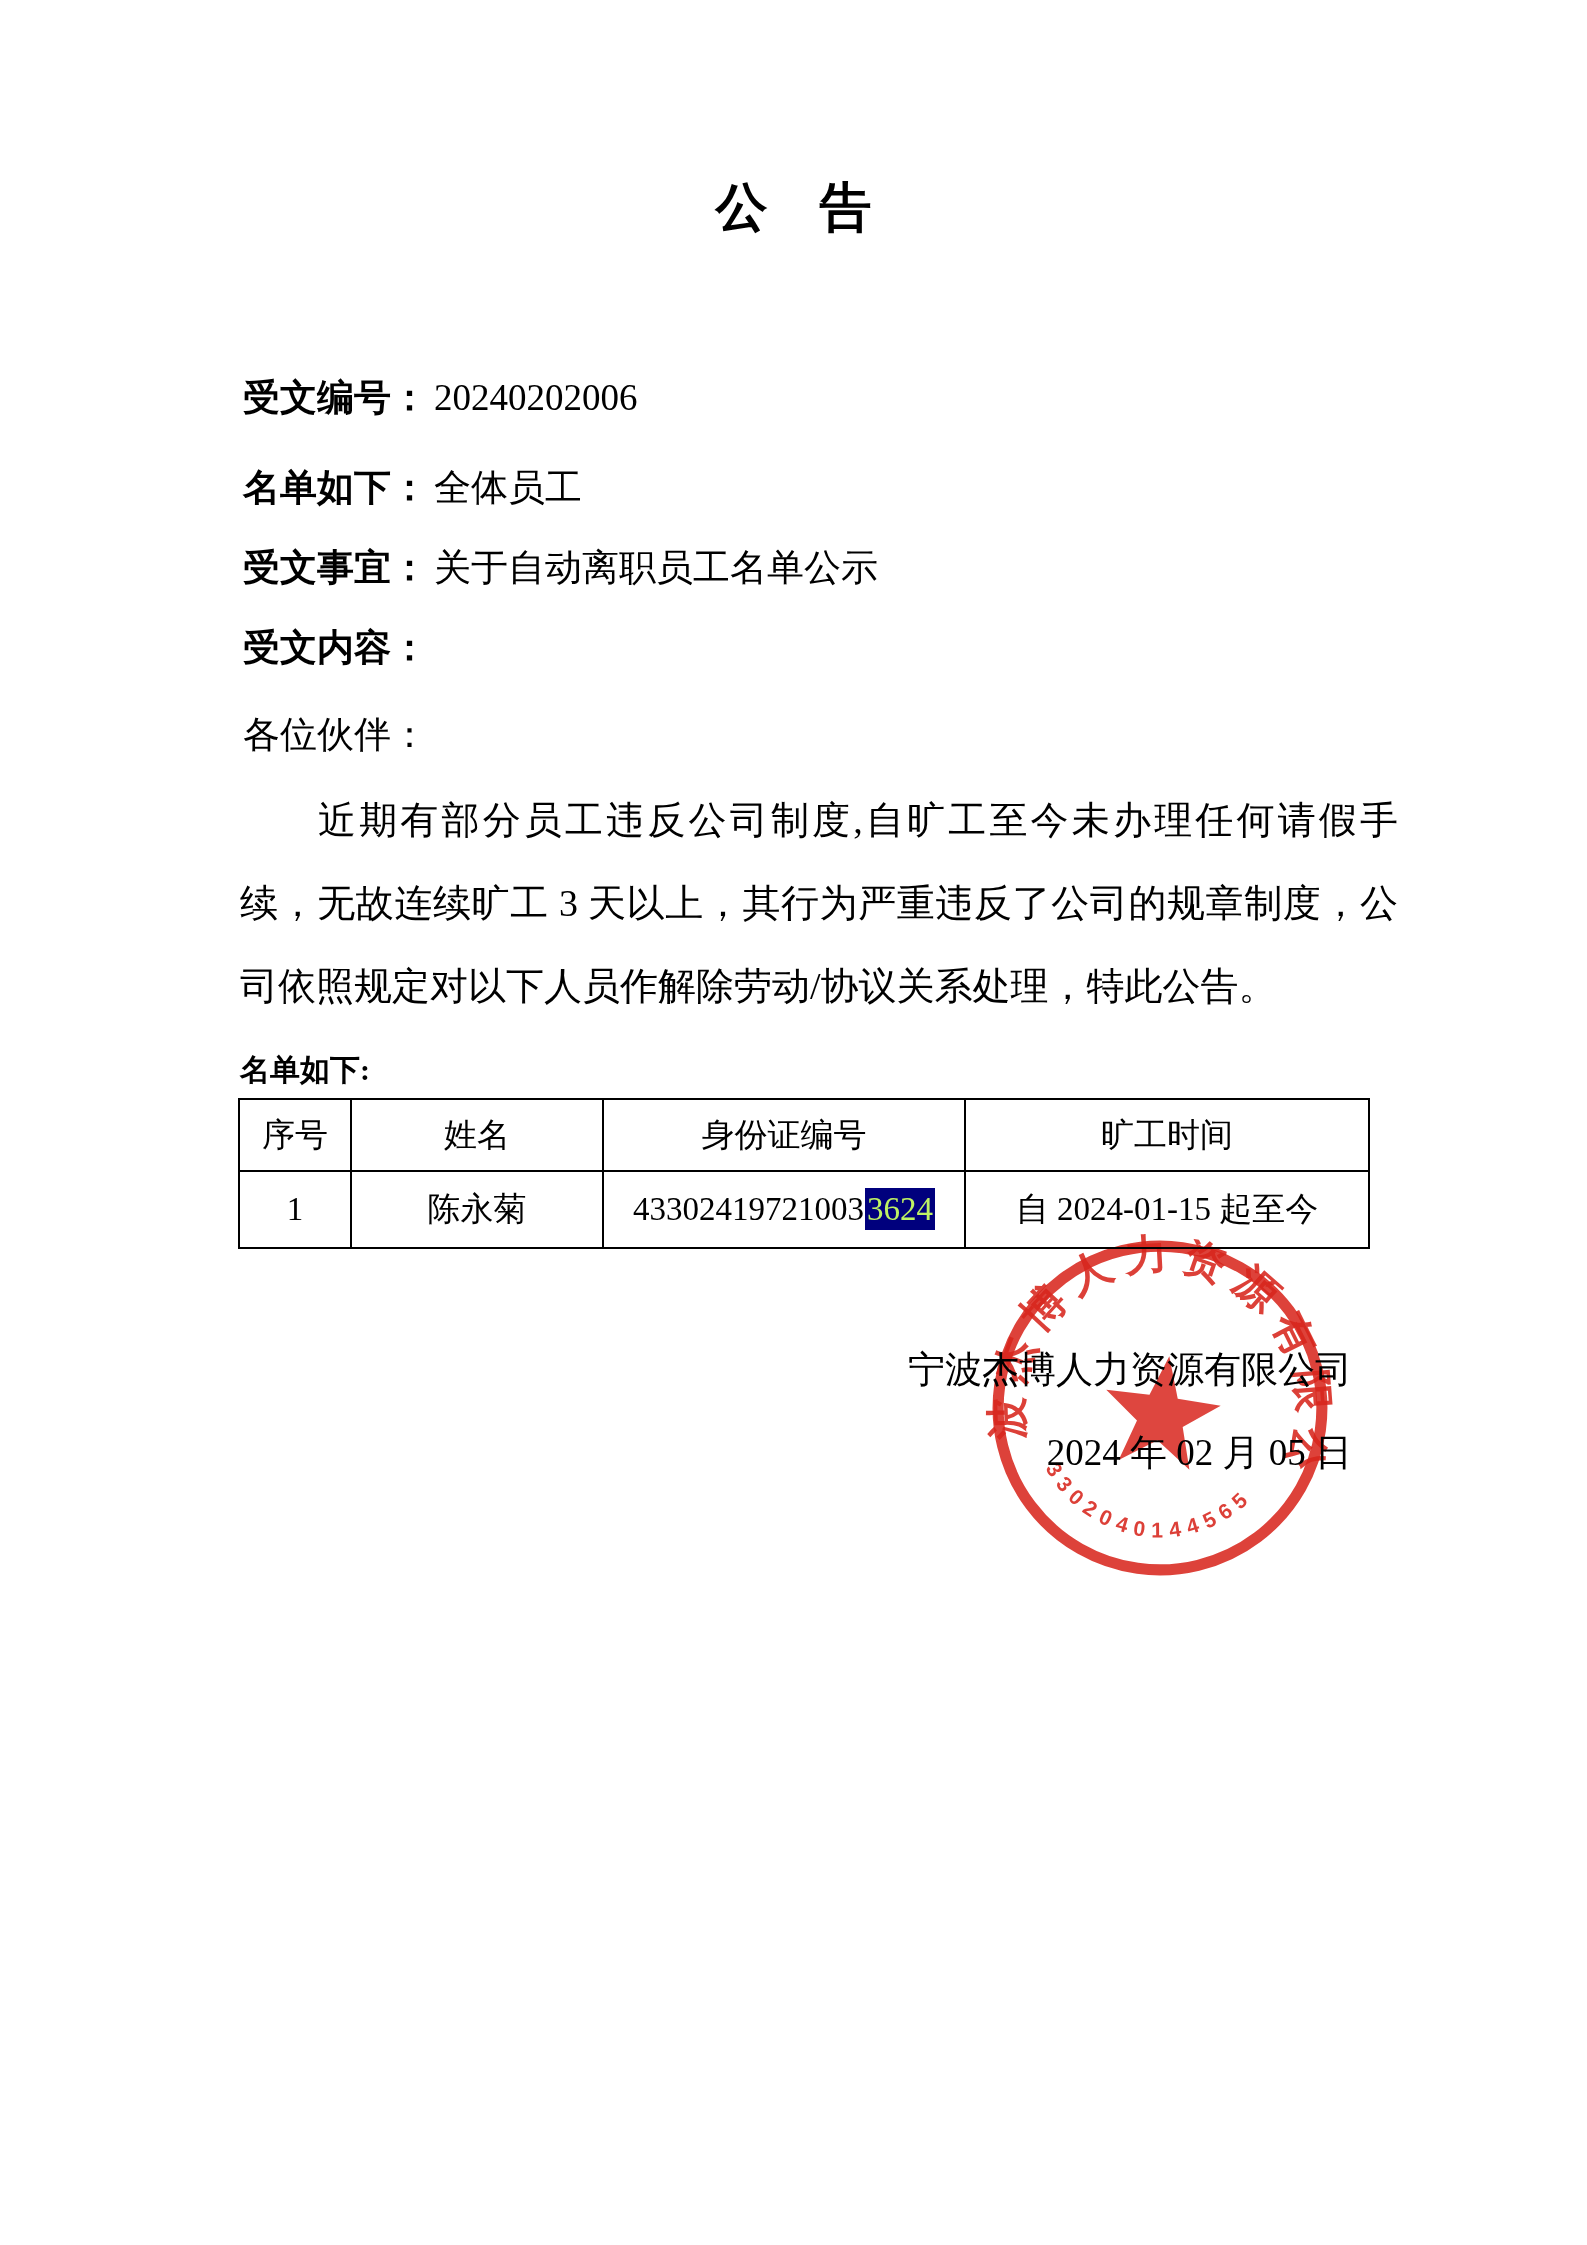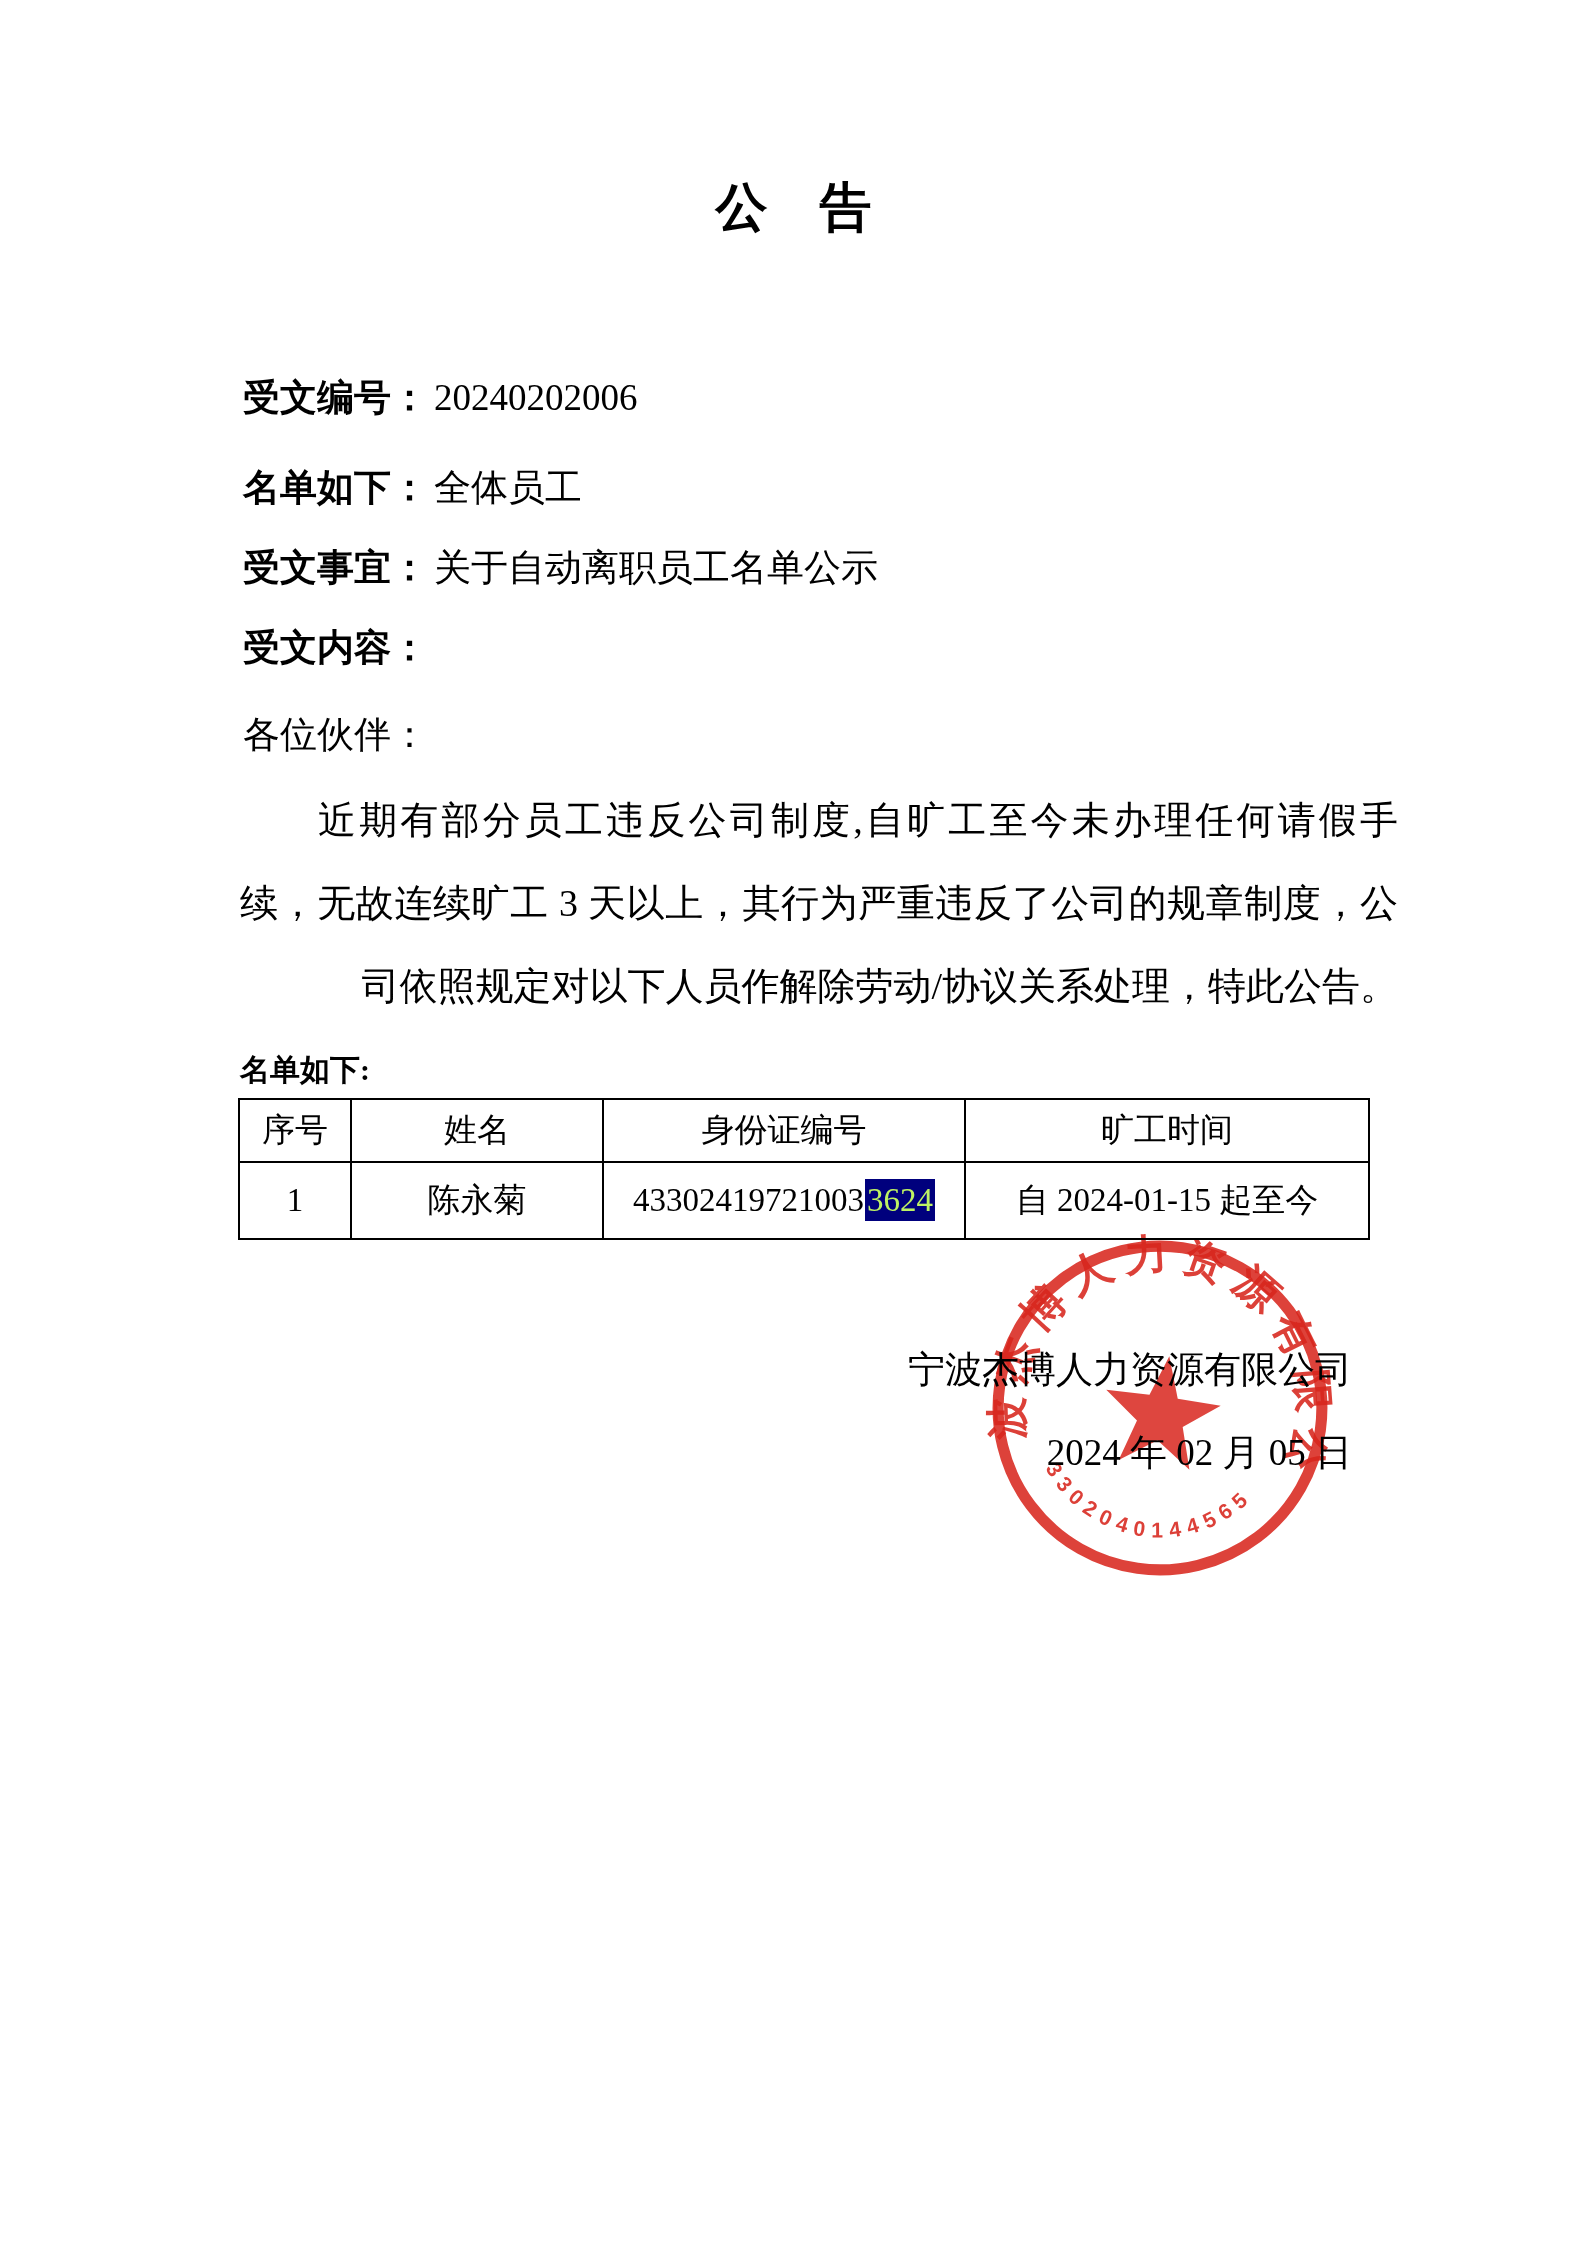--- a/index.html
+++ b/index.html
@@ -16,39 +16,39 @@
     text-align:center;
     font-size:52px; font-weight:700; line-height:1;
     margin:0;
   }
   .meta-line { position:absolute; left:243px; font-size:37px; line-height:1.1; white-space:nowrap; }
   .meta-line .label { font-weight:700; }
   .meta-line .value { font-weight:400; margin-left:6px;text-align:center; }
   .salutation { position:absolute; left:243px; top:710px; font-size:37px; }
   .bline {
     position:absolute; left:240px; width:1158px;
-    font-size:38px; line-height:1.2;text-align:right;
+    font-size:38px; line-height:1.2;
   }
   .jfy { text-align:justify; text-align-last:justify; }
   .indent { text-indent:78px; }
   .list-label { position:absolute; left:240px; top:1050px; font-size:30px; font-weight:700; }
   table.roster {
     position:absolute; left:238px; top:1098px;
     border-collapse:collapse;
     table-layout:fixed;
     width:1130px;
     font-size:33px;
   }
   table.roster th, table.roster td {
     border:2px solid #000;
     text-align:center;
     font-weight:400;
     padding:0;
   }
-  table.roster thead tr { height:63px; }
+  table.roster thead tr { height:72px; }
   table.roster tbody tr { height:77px; }
   td.period { text-align:left; padding-left:14px; }
   .redacted {
     background:#00007d; color:#bef264;
     padding:3px 2px; margin-left:1px;
   }
   .signature { position:absolute; right:235px; text-align:right; font-size:37px; white-space:nowrap; }
   .sig-company { top:1345px; }
   .sig-date { top:1428px; }
   .stamp {

